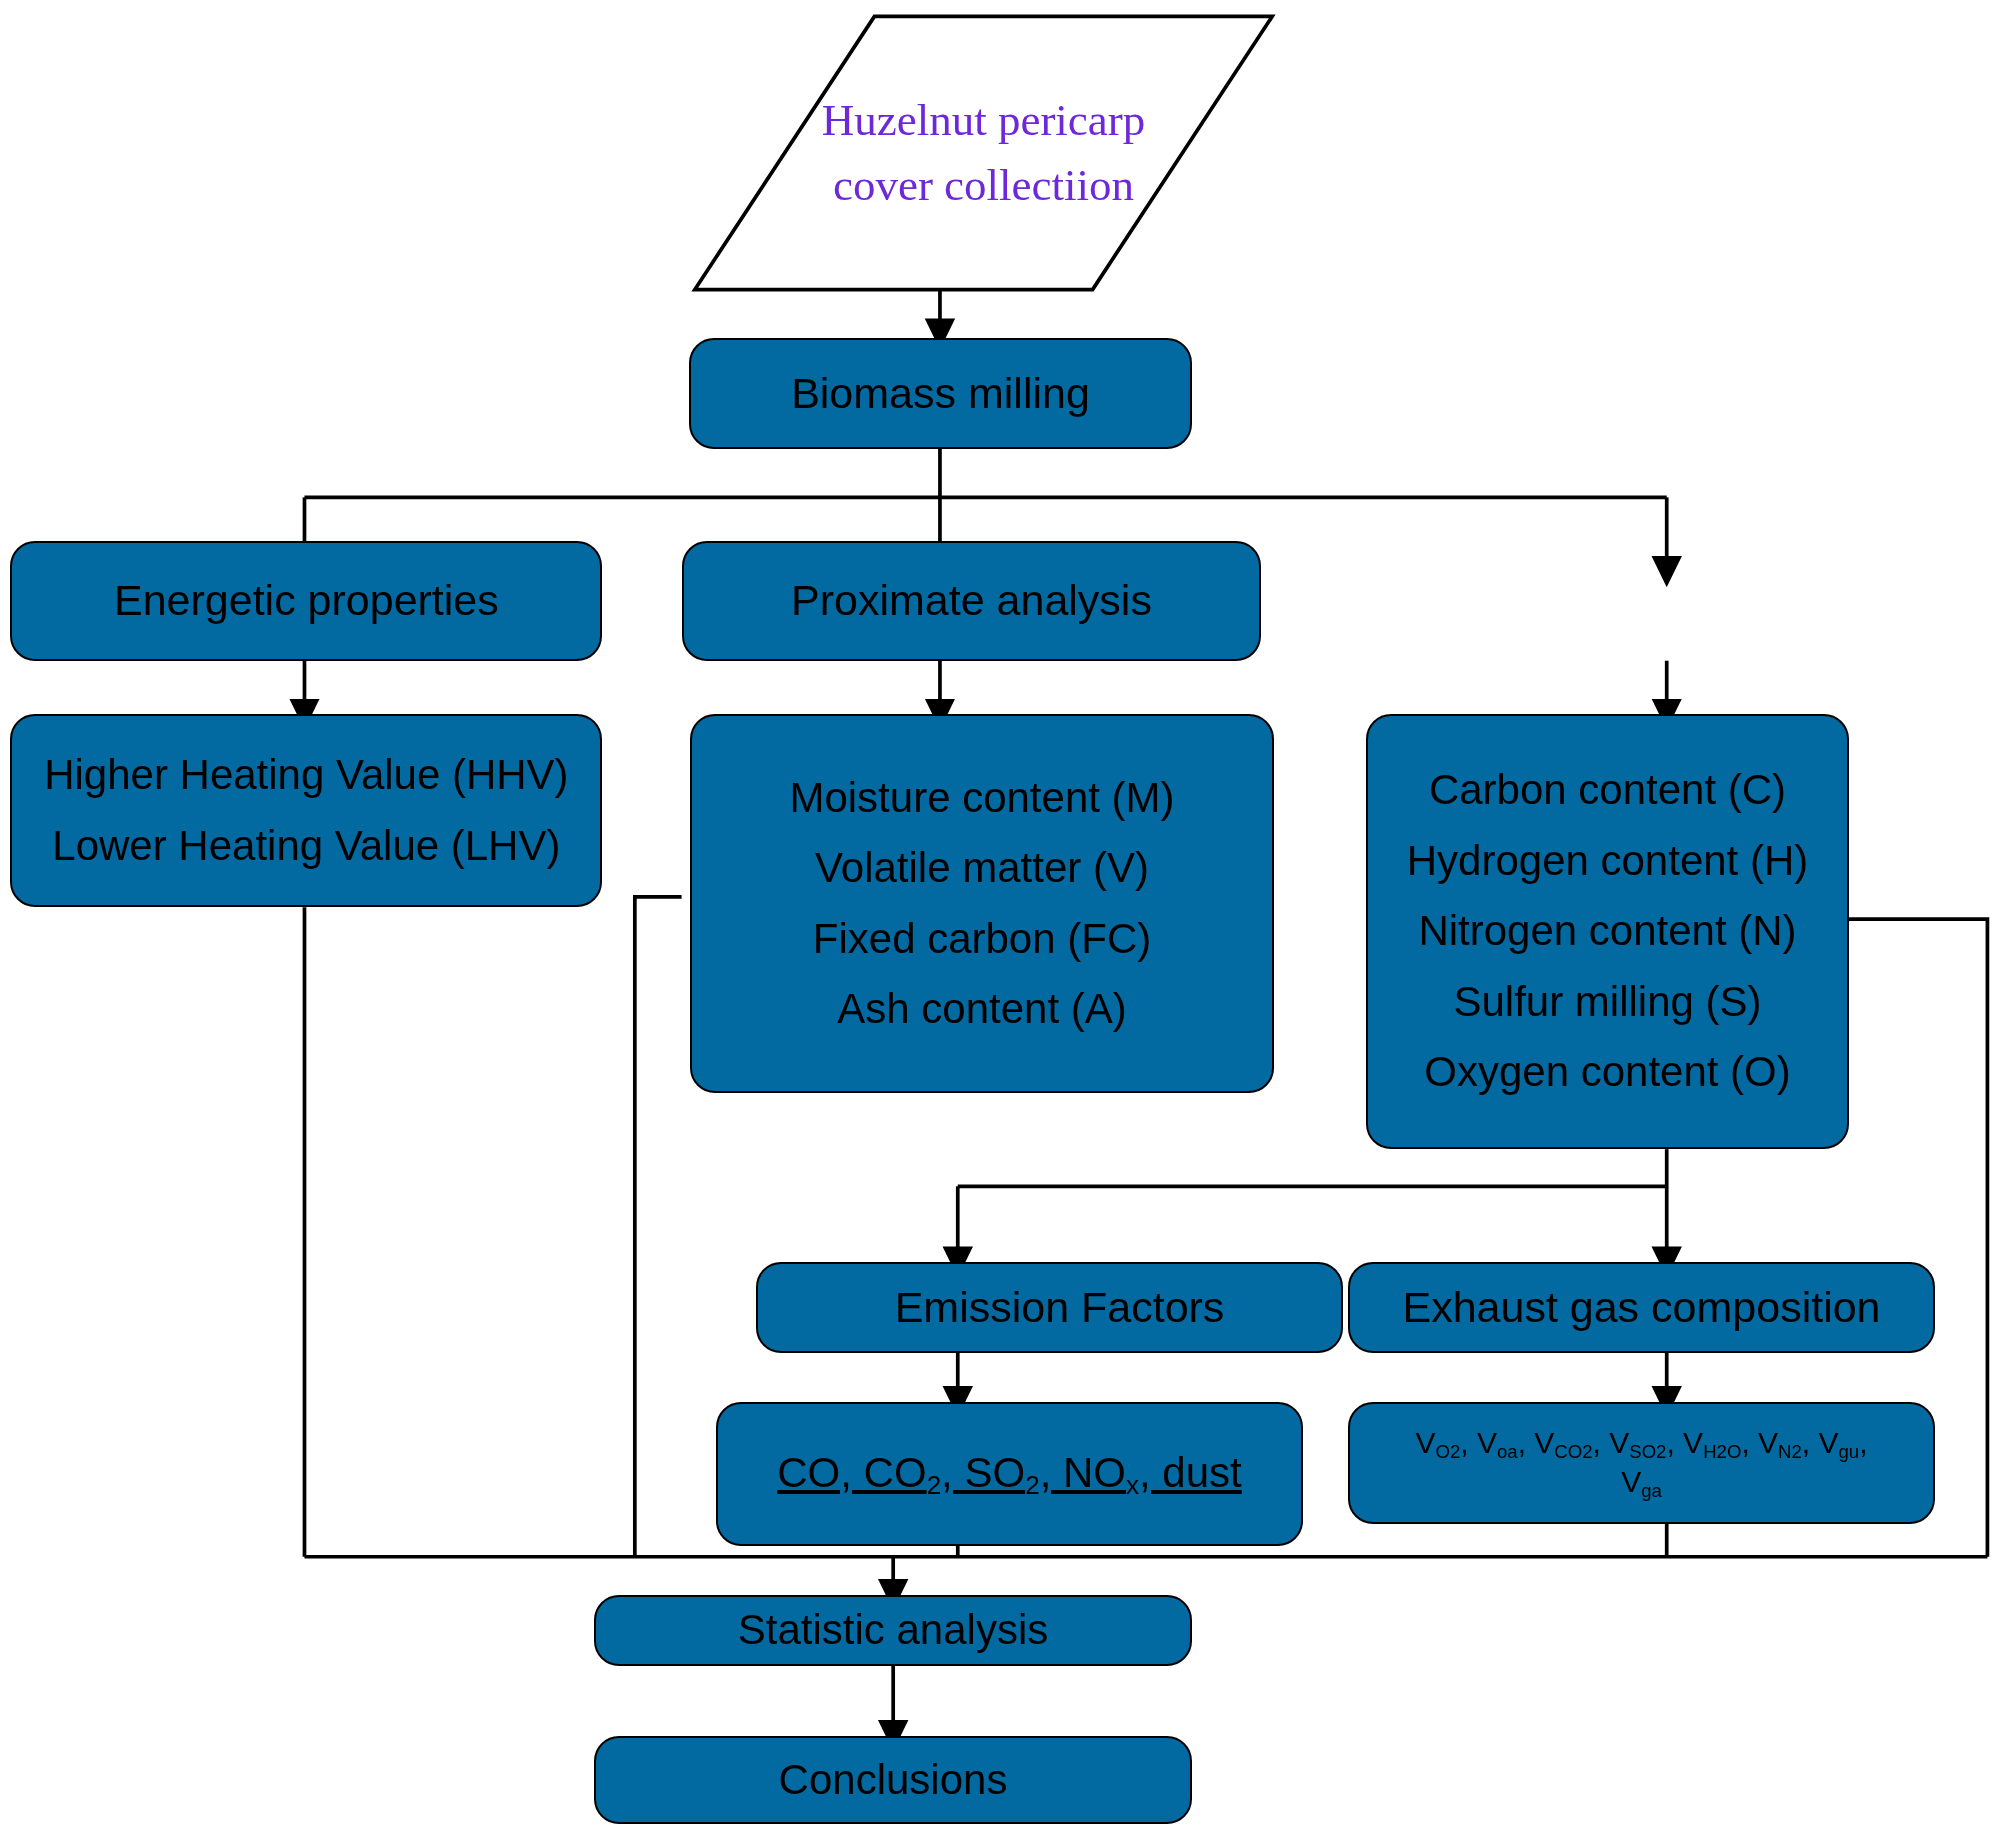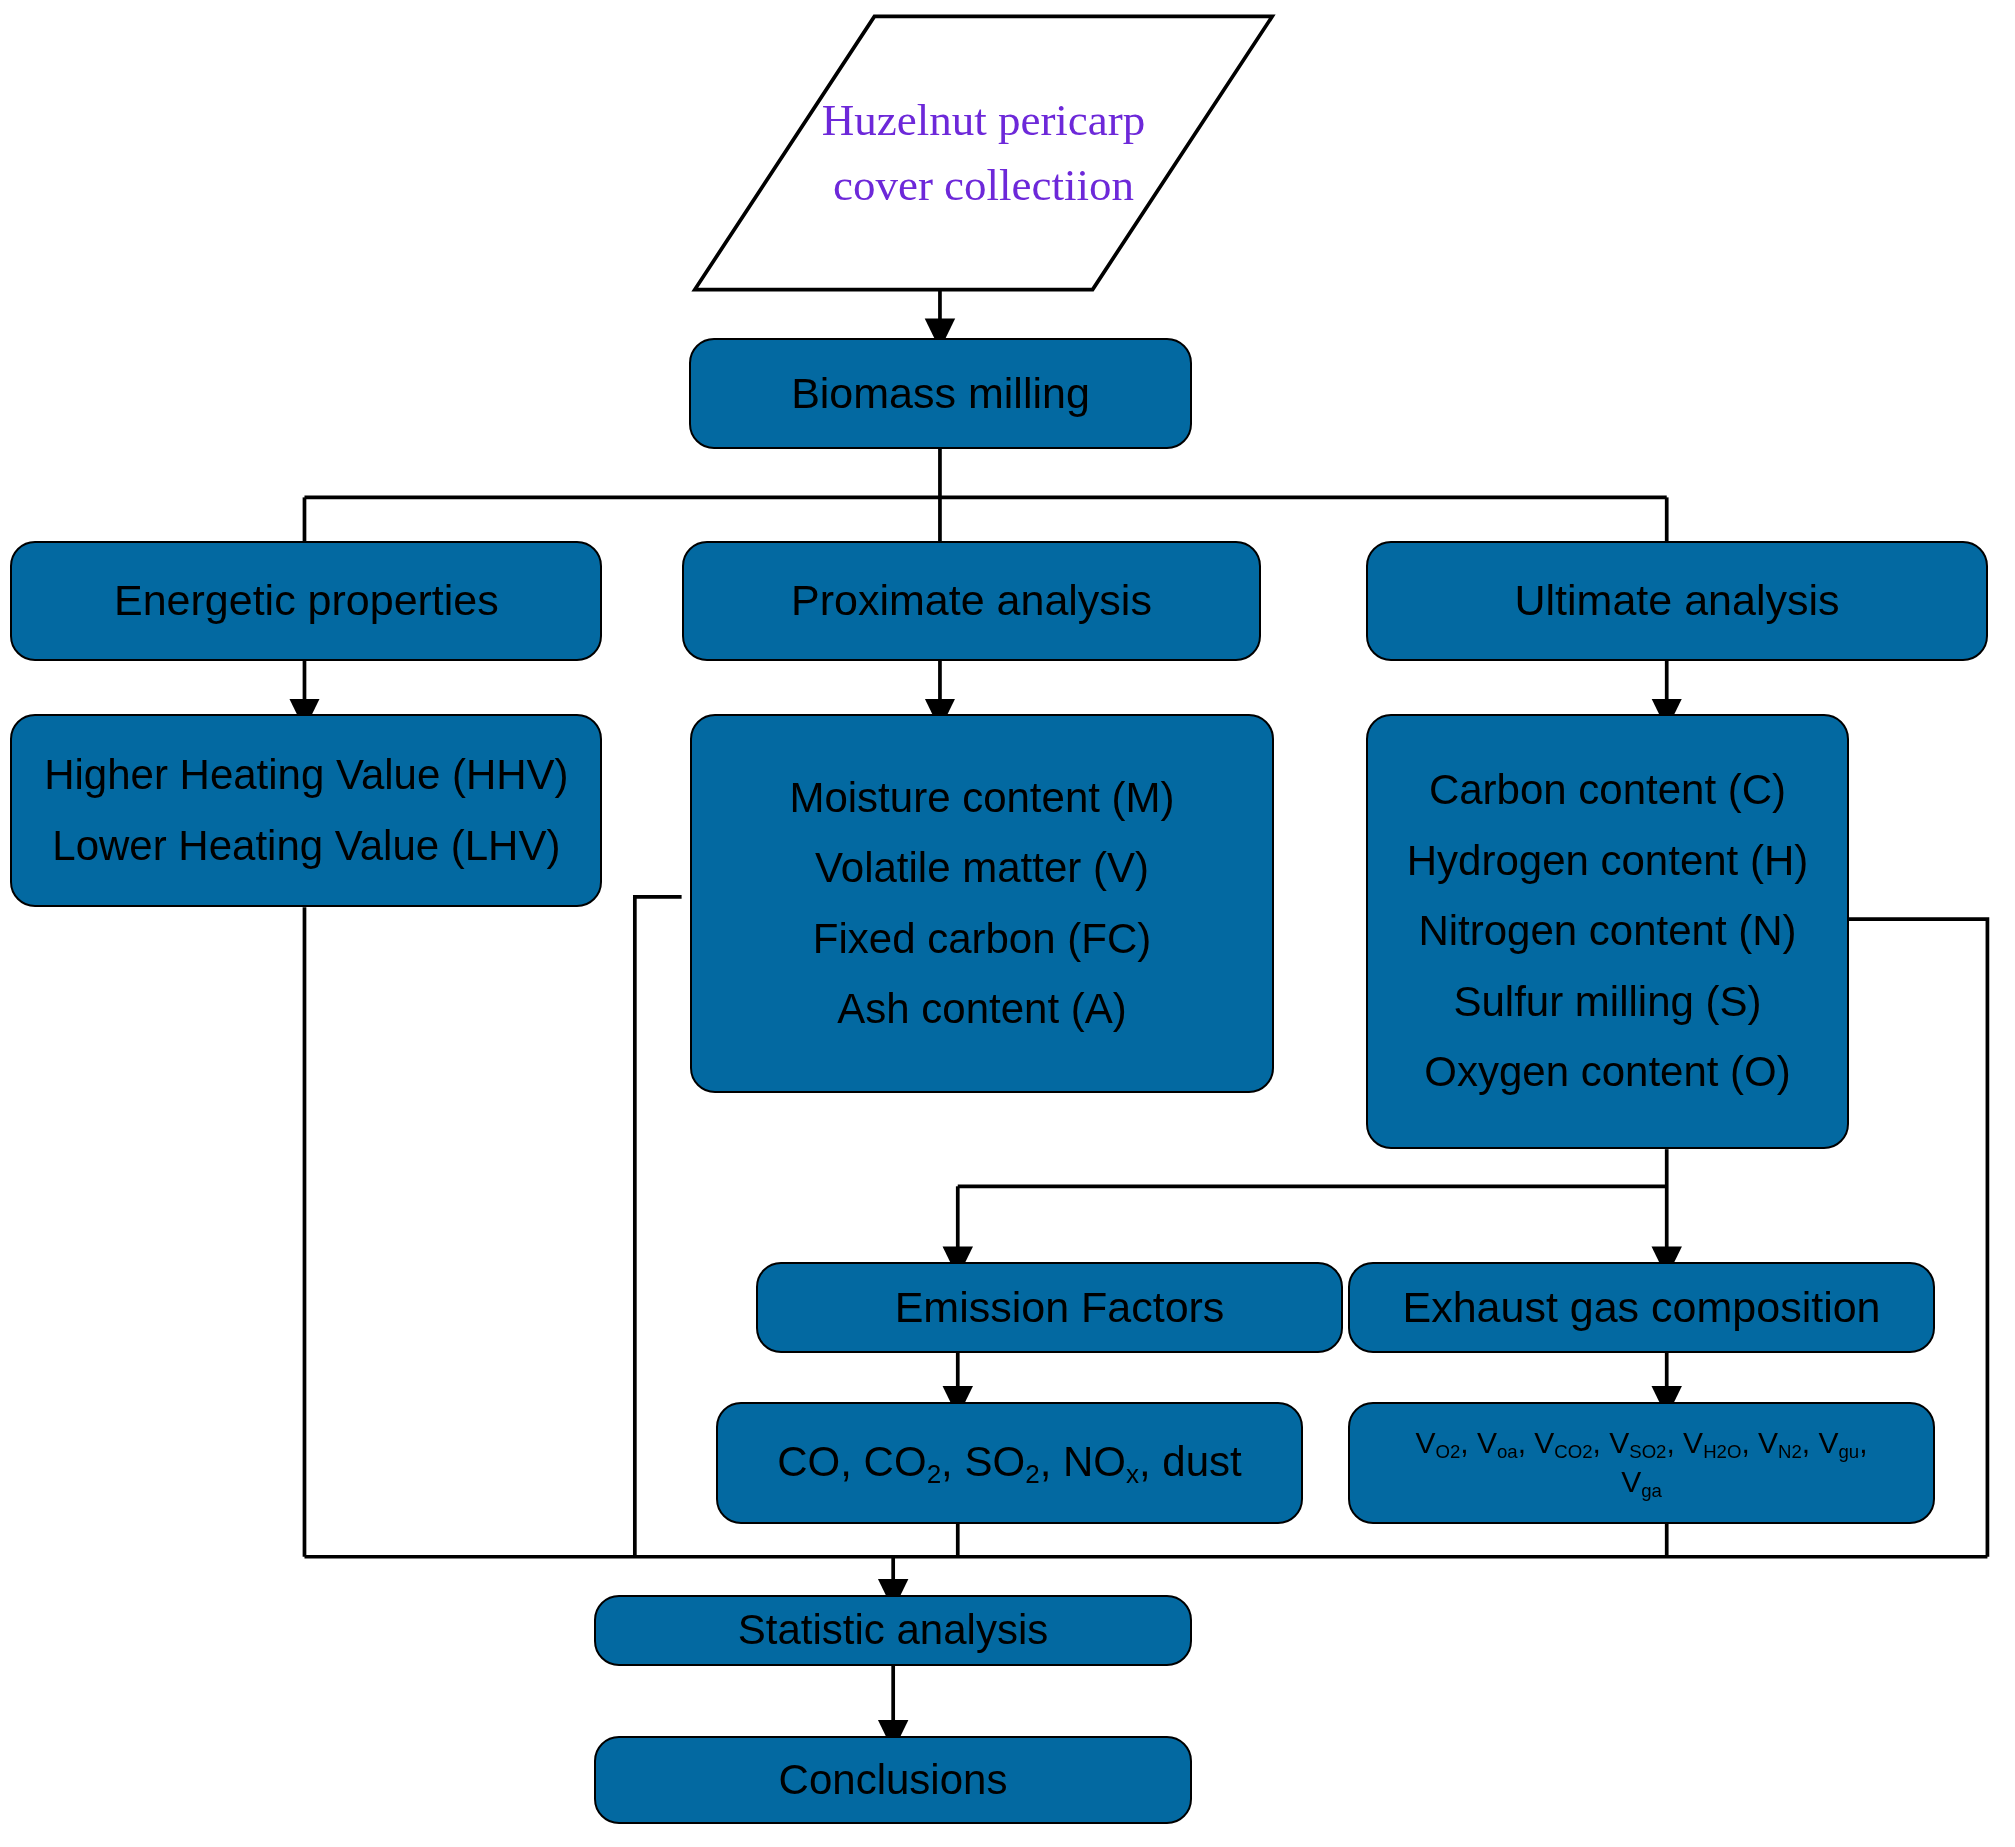--- a/index.html
+++ b/index.html
@@ -78,23 +78,20 @@
   <div class="node rnd" style="left:689px;top:338px;width:503px;height:111px;">
     <span class="lbl f58">Biomass milling</span>
   </div>
 
   <div class="node rnd" style="left:10.4px;top:541px;width:592px;height:120px;">
     <span class="lbl f58">Energetic properties</span>
   </div>
   <div class="node rnd" style="left:682px;top:541px;width:579px;height:120px;">
     <span class="lbl f58">Proximate analysis</span>
   </div>
-  <div class="node rnd" style="left:1366px;top:541px;width:622px;height:120px;">
-    <span class="lbl f58">Ultimate analysis</span>
-  </div>
 
   <div class="node rnd stack" style="left:10.4px;top:714px;width:592px;height:193px;">
     <div class="lbl f56">Higher Heating Value (HHV)</div>
     <div class="lbl f56">Lower Heating Value (LHV)</div>
   </div>
 
   <div class="node rnd stack" style="left:690px;top:714px;width:584px;height:379px;">
     <div class="lbl f56">Moisture content (M)</div>
     <div class="lbl f56">Volatile matter (V)</div>
     <div class="lbl f56">Fixed carbon (FC)</div>
@@ -105,21 +102,21 @@
     <div class="lbl f56">Carbon content (C)</div>
     <div class="lbl f56">Hydrogen content (H)</div>
     <div class="lbl f56">Nitrogen content (N)</div>
     <div class="lbl f56">Sulfur milling (S)</div>
     <div class="lbl f56">Oxygen content (O)</div>
   </div>
 
   <div class="node rnd" style="left:756px;top:1262px;width:587px;height:91px;padding-left:20px;">
     <span class="lbl f58">Emission Factors</span>
   </div>
-  <div class="node rnd" style="left:716px;top:1402px;width:587px;height:122px;">
+  <div class="node rnd" style="left:716px;top:1402px;width:587px;height:144px;text-decoration:underline;">
     <span class="lbl f56">CO, CO<sub>2</sub>, SO<sub>2</sub>, NO<sub>x</sub>, dust</span>
   </div>
 
   <div class="node rnd" style="left:1348px;top:1262px;width:587px;height:91px;">
     <span class="lbl f58">Exhaust gas composition</span>
   </div>
   <div class="node rnd" style="left:1348px;top:1402px;width:587px;height:122px;">
     <span class="lbl f54">V<sub>O2</sub>, V<sub>oa</sub>, V<sub>CO2</sub>, V<sub>SO2</sub>, V<sub>H2O</sub>, V<sub>N2</sub>, V<sub>gu</sub>,</span>
     <span class="lbl f54">V<sub>ga</sub></span>
   </div>

